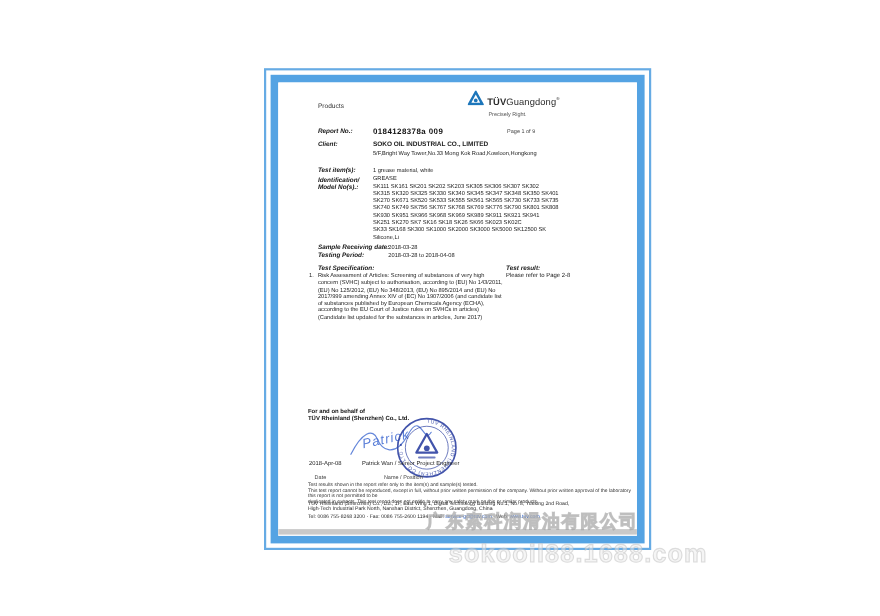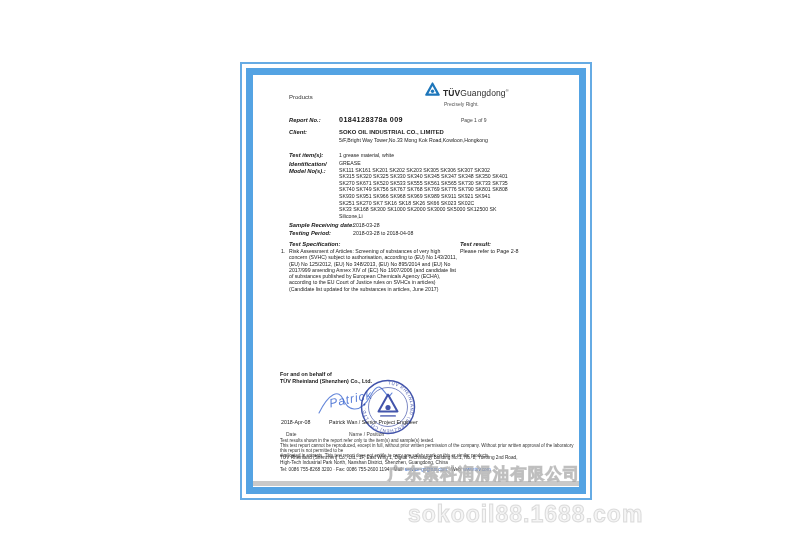--- a/index.html
+++ b/index.html
@@ -64,21 +64,21 @@
   .page-scrollbar { position:absolute; left:0; right:0; bottom:1px; height:5px; background:#c9c9c9; }
 
   
   .wm { position:absolute; z-index:5; font-weight:bold; pointer-events:none; white-space:nowrap; }
   .wm-cn {
     left:388px; top:464px; font-size:16px; letter-spacing:1.5px;
     color:rgba(225,225,225,0.55); -webkit-text-stroke:1px rgba(150,150,150,0.55);
   }
   .wm-site {
     left:408px; top:490px; font-size:23px; letter-spacing:1px;
-    color:rgba(235,235,235,0.5);margin-top:11px; -webkit-text-stroke:1px rgba(190,190,190,0.5);
+    color:rgba(235,235,235,0.5); -webkit-text-stroke:1px rgba(190,190,190,0.5);
   }
 </style>
 </head>
 <body>
 
 <div class="document">
   <div class="page-frame">
     <div class="page-content">
 
       <div class="abs products">Products</div>

